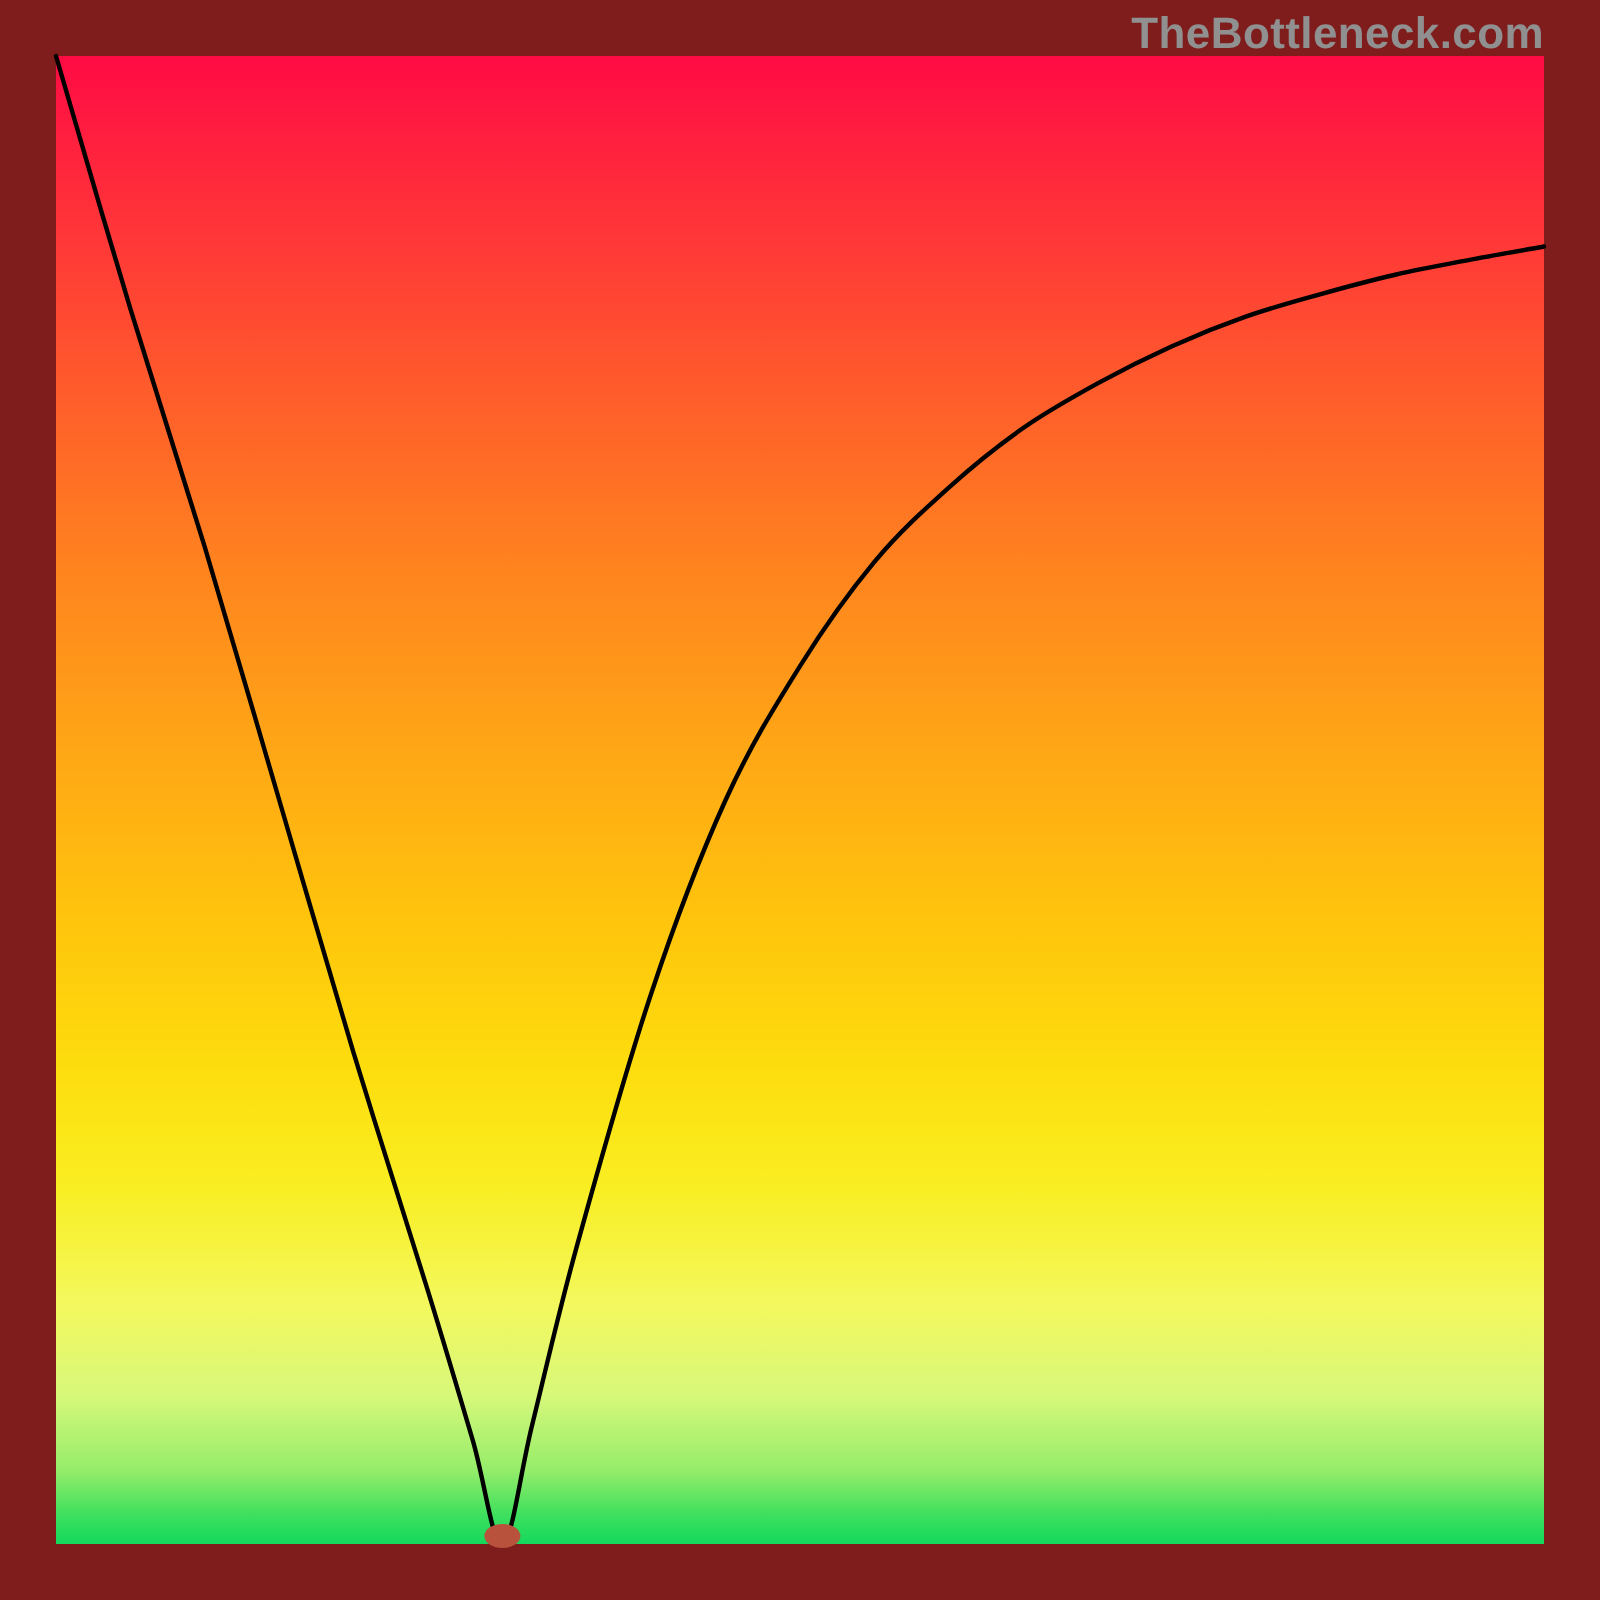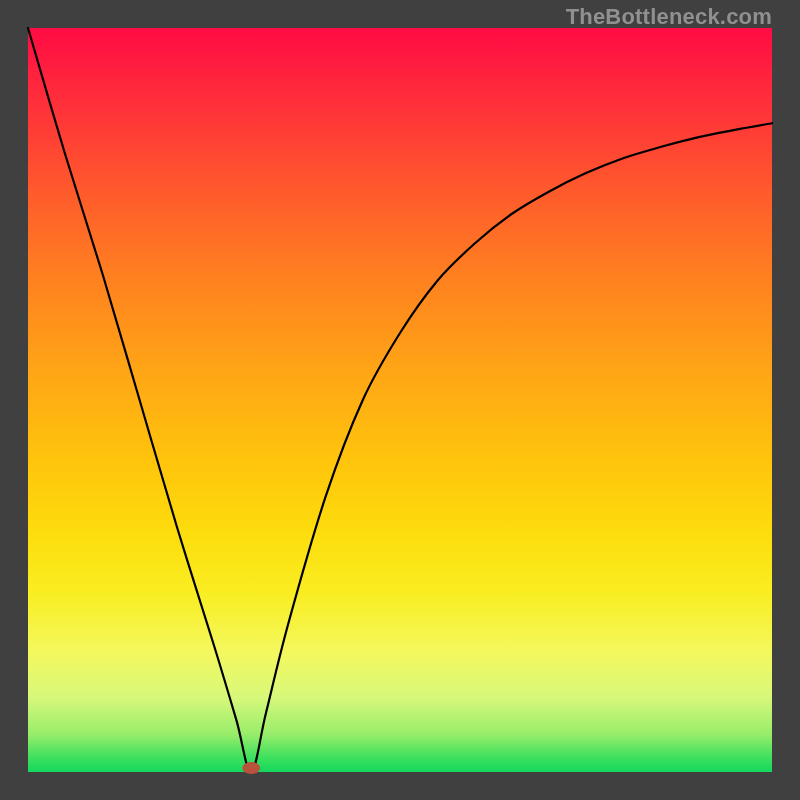--- a/index.html
+++ b/index.html
@@ -9,21 +9,21 @@
     height: 800px;
     background: #000;
     overflow: hidden;
   }
   .frame {
     position: absolute;
     top: 0;
     left: 0;
     width: 800px;
     height: 800px;
-    background: #404040;
+    background: #7f1d1d;
   }
   .plot-bg {
     position: absolute;
     top: 28px;
     left: 28px;
     width: 744px;
     height: 744px;
     background: linear-gradient(
       to bottom,
       #ff0b44 0%,

